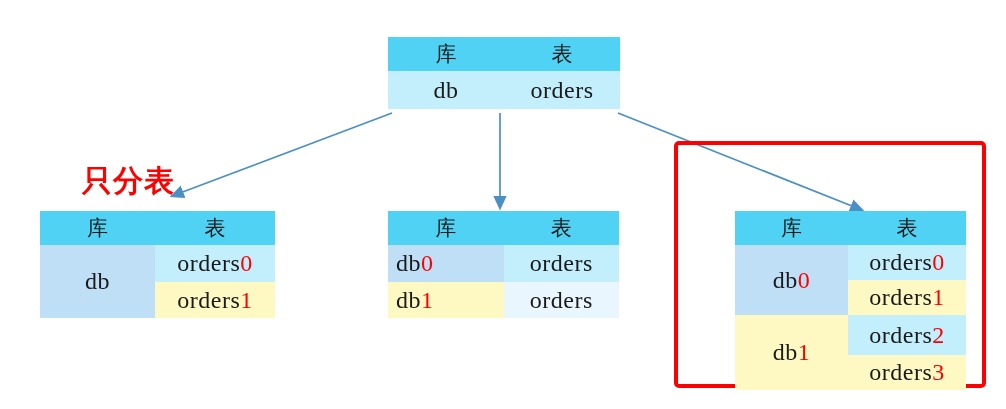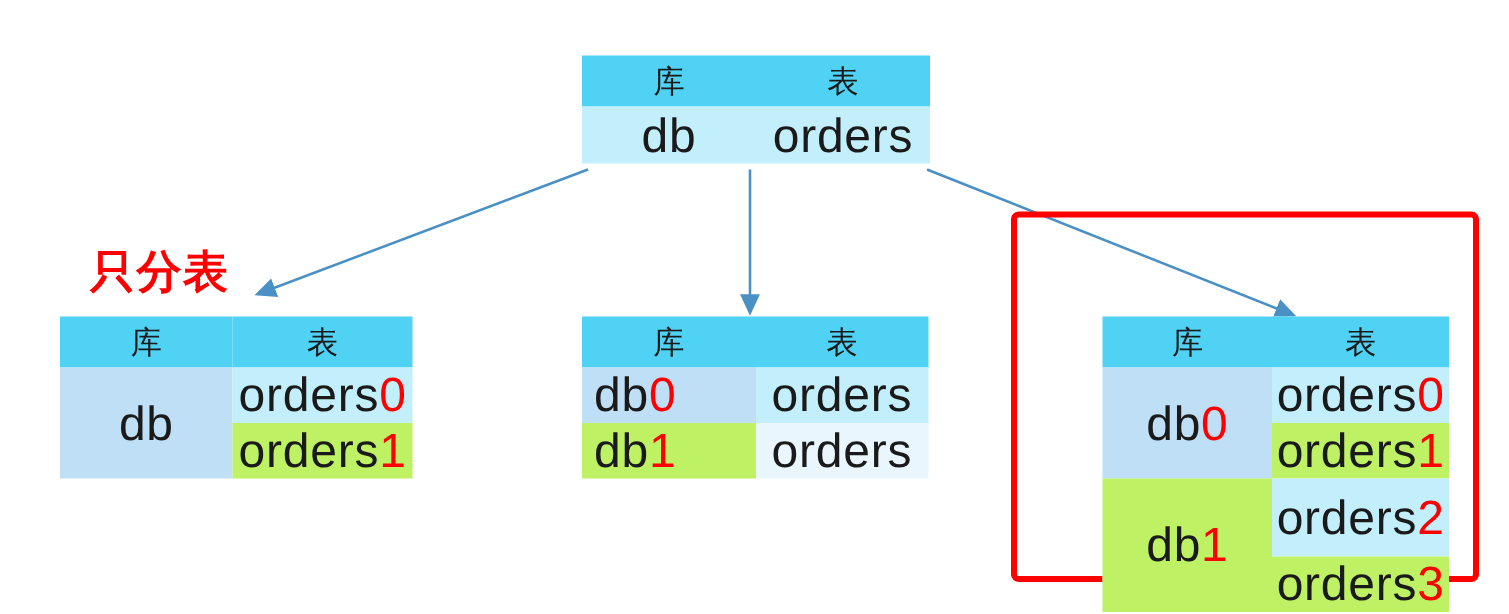--- a/index.html
+++ b/index.html
@@ -46,27 +46,27 @@
     white-space: nowrap;
   }
   .hdr {
     background: #4fd2f4;
     height: 34px;
     font-family: "DejaVu Sans", "Liberation Sans", sans-serif;
     font-size: 21px;
     color: #000000;
   }
   .cell {
-    font-family: Liberation Sans, sans-serif;
-    font-size: 32px;
+    font-family: Liberation Serif, serif;
+    font-size: 24px;
     letter-spacing: 0.5px;
   }
   .bg-mid   { background: #bfdff7; }   
   .bg-cyan  { background: #c2effb; }   
-  .bg-pale  { background: #bef264; }   
+  .bg-pale  { background: #fef9c3; }   
   .bg-pale2 { background: #eaf6fd; }
   .num { color: #ff0000; }
 
   
   .rlabel {
     position: absolute;
     color: #ff0000;
     font-family: "DejaVu Sans", "Liberation Sans", sans-serif;
     font-size: 30px;
     font-weight: bold;
@@ -120,21 +120,21 @@
       <th class="hdr" style="width:50%">库</th>
       <th class="hdr" style="width:50%">表</th>
     </tr>
     <tr>
       <td class="cell bg-cyan" style="height:38px">db</td>
       <td class="cell bg-cyan" style="height:38px">orders</td>
     </tr>
   </tbody>
     </table>
 
-  <div class="rlabel" style="left:60px; top:161px;">只分表</div>
+  <div class="rlabel" style="left:82px; top:161px;">只分表</div>
 
 
 
   <table class="tbl" id="tbl-left">
     <tbody>
         <tr>
       <th class="hdr" style="width:49%">库</th>
       <th class="hdr" style="width:51%">表</th>
     </tr>
     <tr>
@@ -194,21 +194,21 @@
     </tr>
     <tr>
       <td class="cell bg-pale" style="height:35px">
         <span>orders</span><span class="num">1</span>
       </td>
     </tr>
     <tr>
       <td class="cell bg-pale" rowspan="2">
         <span>db</span><span class="num">1</span>
       </td>
-      <td class="cell bg-cyan" style="height:52px">
+      <td class="cell bg-cyan" style="height:40px">
         <span>orders</span><span class="num">2</span>
       </td>
     </tr>
     <tr>
       <td class="cell bg-pale" style="height:35px">
         <span>orders</span><span class="num">3</span>
       </td>
     </tr>
   </tbody>
     </table>

